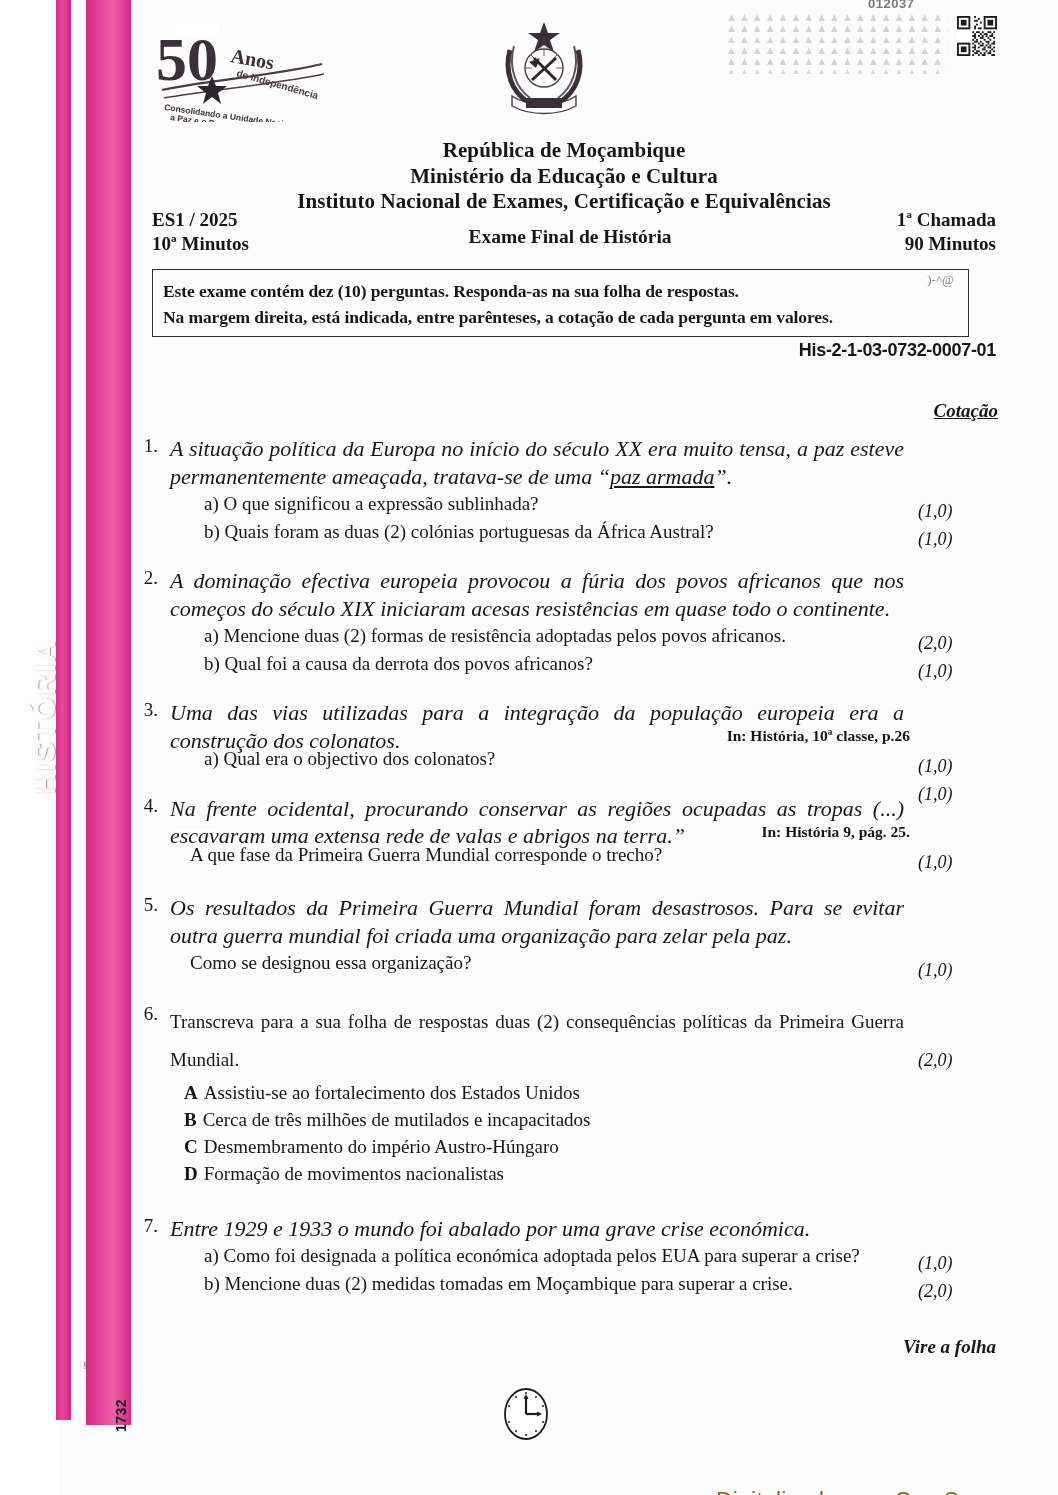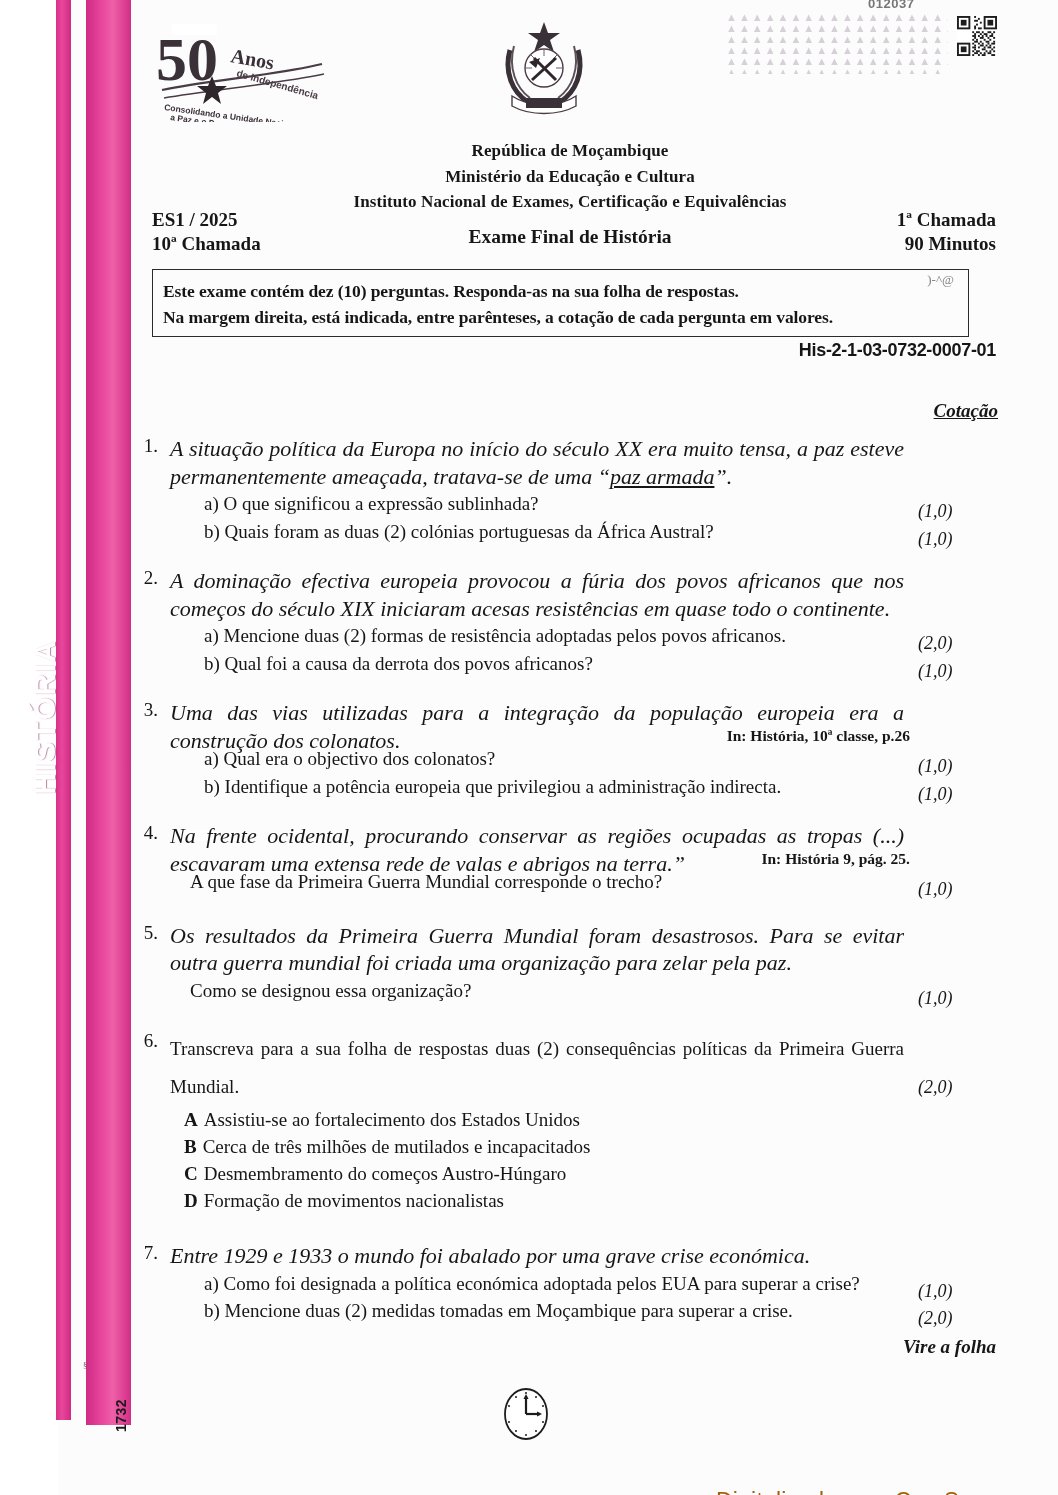--- a/index.html
+++ b/index.html
@@ -118,25 +118,25 @@
   }
   .emblem {
     position: absolute;
     left: 496px; top: 16px;
     width: 96px; height: 104px;
   }
 
   
   .hdr {
     position: absolute;
-    left: 150px; top: 138px;
+    left: 144px; top: 138px;
     width: 840px;
     text-align: center;
     font-weight: bold;
-    font-size: 17px;
+    font-size: 21px;
     line-height: 25.5px;
     letter-spacing: .1px;
   }
   .meta-left {
     position: absolute;
     left: 152px; top: 208px;
     font-weight: bold; font-size: 19px; line-height: 24px;
   }
   .meta-right {
     position: absolute;
@@ -416,21 +416,21 @@
   </svg>
 
   <div class="hdr">
     <div>República de Moçambique</div>
     <div>Ministério da Educação e Cultura</div>
     <div>Instituto Nacional de Exames, Certificação e Equivalências</div>
   </div>
 
   <div class="meta-left">
     <div>ES1 / 2025</div>
-    <div>10ª Chamada</div>
+    <div>10ª Minutos</div>
   </div>
   <div class="meta-right">
     <div>1ª Chamada</div>
     <div>90 Minutos</div>
   </div>
   <div class="meta-center">Exame Final de História</div>
 
   <div class="instr-box">
     <div class="instr-mark">)-^@</div>
     <div class="instr-line">Este exame contém dez (10) perguntas. Responda-as na sua folha de respostas.</div>
@@ -459,21 +459,21 @@
         <div class="sub"><span>b) Qual foi a causa da derrota dos povos africanos?</span><span class="mark">(1,0)</span></div>
       </div>
     </div>
 
     <div class="q" style="margin-top:22px;">
       <div class="q-num">3.</div>
       <div class="q-body">
         <div class="stem">Uma das vias utilizadas para a integração da população europeia era a construção dos colonatos.</div>
         <div class="src-inline" style="margin-top:-27px; padding-right:100px;">In: História, 10ª classe, p.26</div>
         <div class="sub"><span>a) Qual era o objectivo dos colonatos?</span><span class="mark">(1,0)</span></div>
-        <div class="sub"><span>b) Identifique a potência europeia que privilegiou a administração indirecta.</span><span class="mark">(1,0)</span></div>
+        <div class="sub"><span class="mark">(1,0)</span></div>
       </div>
     </div>
 
     <div class="q" style="margin-top:22px;">
       <div class="q-num">4.</div>
       <div class="q-body">
         <div class="stem">Na frente ocidental, procurando conservar as regiões ocupadas as tropas (...) escavaram uma extensa rede de valas e abrigos na terra.”</div>
         <div class="src-inline" style="margin-top:-27px; padding-right:100px;">In: História 9, pág. 25.</div>
         <div class="sub" style="padding-left:0;"><span>A que fase da Primeira Guerra Mundial corresponde o trecho?</span><span class="mark">(1,0)</span></div>
       </div>
@@ -486,21 +486,21 @@
         <div class="sub" style="padding-left:0;"><span>Como se designou essa organização?</span><span class="mark">(1,0)</span></div>
       </div>
     </div>
 
     <div class="q" style="margin-top:26px;">
       <div class="q-num">6.</div>
       <div class="q-body">
         <div class="stem-plain" style="position:relative;"><span>Transcreva para a sua folha de respostas duas (2) consequências políticas da Primeira Guerra Mundial.</span><span class="mark-abs" style="bottom:0;">(2,0)</span></div>
         <div class="opt"><b>A</b><span>Assistiu-se ao fortalecimento dos Estados Unidos</span></div>
         <div class="opt"><b>B</b><span>Cerca de três milhões de mutilados e incapacitados</span></div>
-        <div class="opt"><b>C</b><span>Desmembramento do começos Austro-Húngaro</span></div>
+        <div class="opt"><b>C</b><span>Desmembramento do império Austro-Húngaro</span></div>
         <div class="opt"><b>D</b><span>Formação de movimentos nacionalistas</span></div>
       </div>
     </div>
 
     <div class="q" style="margin-top:28px;">
       <div class="q-num">7.</div>
       <div class="q-body">
         <div class="stem">Entre 1929 e 1933 o mundo foi abalado por uma grave crise económica.</div>
         <div class="sub"><span>a) Como foi designada a política económica adoptada pelos EUA para superar a crise?</span><span class="mark">(1,0)</span></div>
         <div class="sub"><span>b) Mencione duas (2) medidas tomadas em Moçambique para superar a crise.</span><span class="mark">(2,0)</span></div>

